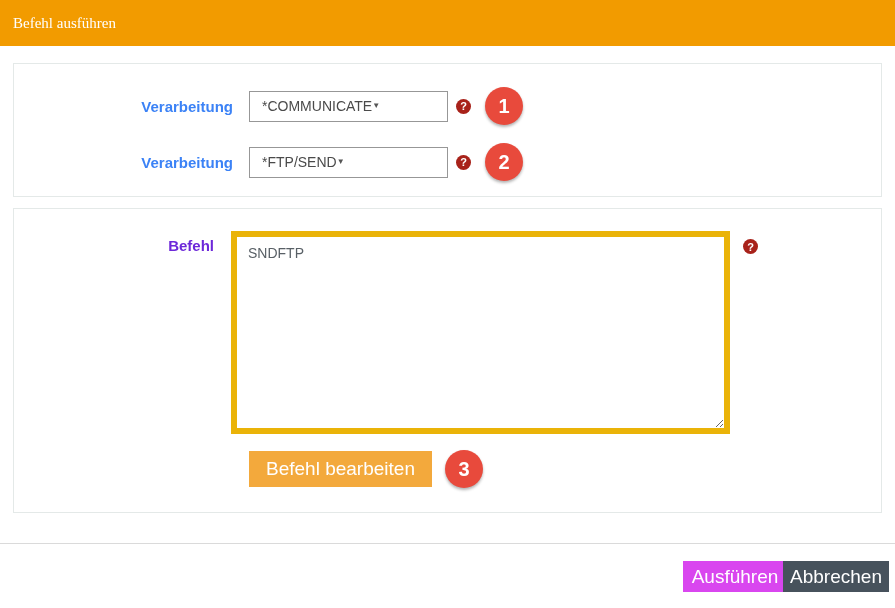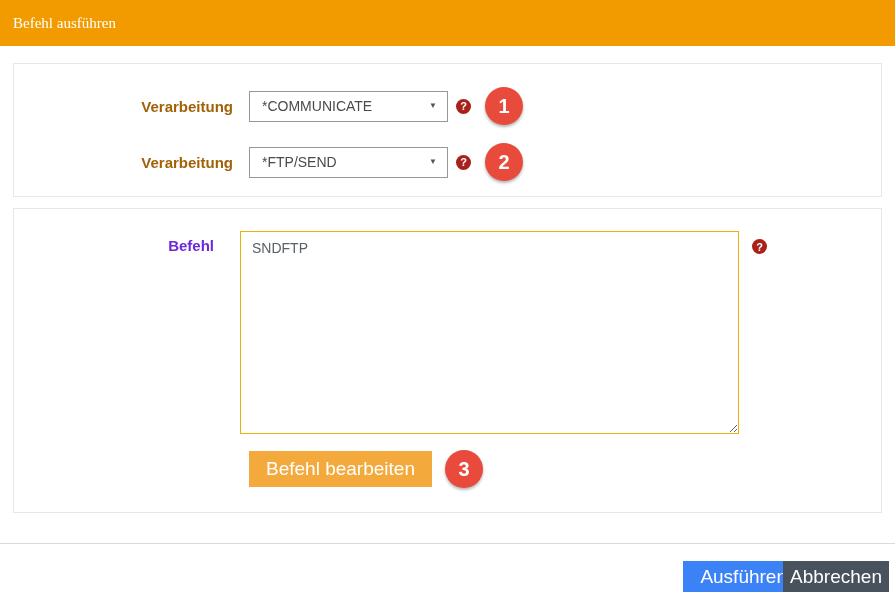--- a/index.html
+++ b/index.html
@@ -38,32 +38,31 @@
     align-items: center;
   }
   .form-row.first { margin-top: 23px; }
   .form-row.second { margin-top: 18px; }
   .field-label {
     flex: none;
     width: 219px;
     text-align: right;
     font-size: 15px;
     font-weight: bold;
-    color: #a16207;
+    color: #3b82f6;
   }
   .select-box {
     flex: none;
     margin-left: 16px;
     width: 199px;
     height: 31px;
     background: #ffffff;
     border: 1px solid #979797;
     display: flex;
     align-items: center;
-    justify-content: space-between;
     padding: 0 10px 0 12px;
     font-size: 14px;
     color: #4a4a4a;
     cursor: pointer;
   }
   .caret {
     font-size: 8px;
     color: #555555;
     line-height: 1;
   }
@@ -106,24 +105,24 @@
     flex: none;
     width: 200px;
     text-align: right;
     font-size: 15px;
     font-weight: bold;
     color: #6d28d9;
     padding-top: 6px;
   }
   .command-textarea {
     flex: none;
-    margin-left: 26px;
+    margin-left: 17px;
     width: 499px;
     height: 203px;
-    border: 1px solid #eab308;
+    border: 6px solid #eab308;
     resize: both;
     padding: 8px 11px;
     font-size: 14px;
     color: #596066;
     font-family: "Liberation Sans", sans-serif;
     outline: none;
   }
   .command-help { margin-top: 8px; margin-left: 13px; }
   .edit-row {
     display: flex;
@@ -151,22 +150,21 @@
     width: 100%;
     height: 1px;
     background: #dadada;
   }
   .btn-execute {
     position: absolute;
     left: 683px;
     top: 561px;
     width: 104px;
     height: 31px;
-    background: #3b82f6;
-    text-align: right;
+    background: #d946ef;
   }
   .btn-cancel {
     position: absolute;
     left: 783px;
     top: 561px;
     width: 106px;
     height: 31px;
     background: #47525c;
   }
 </style>

